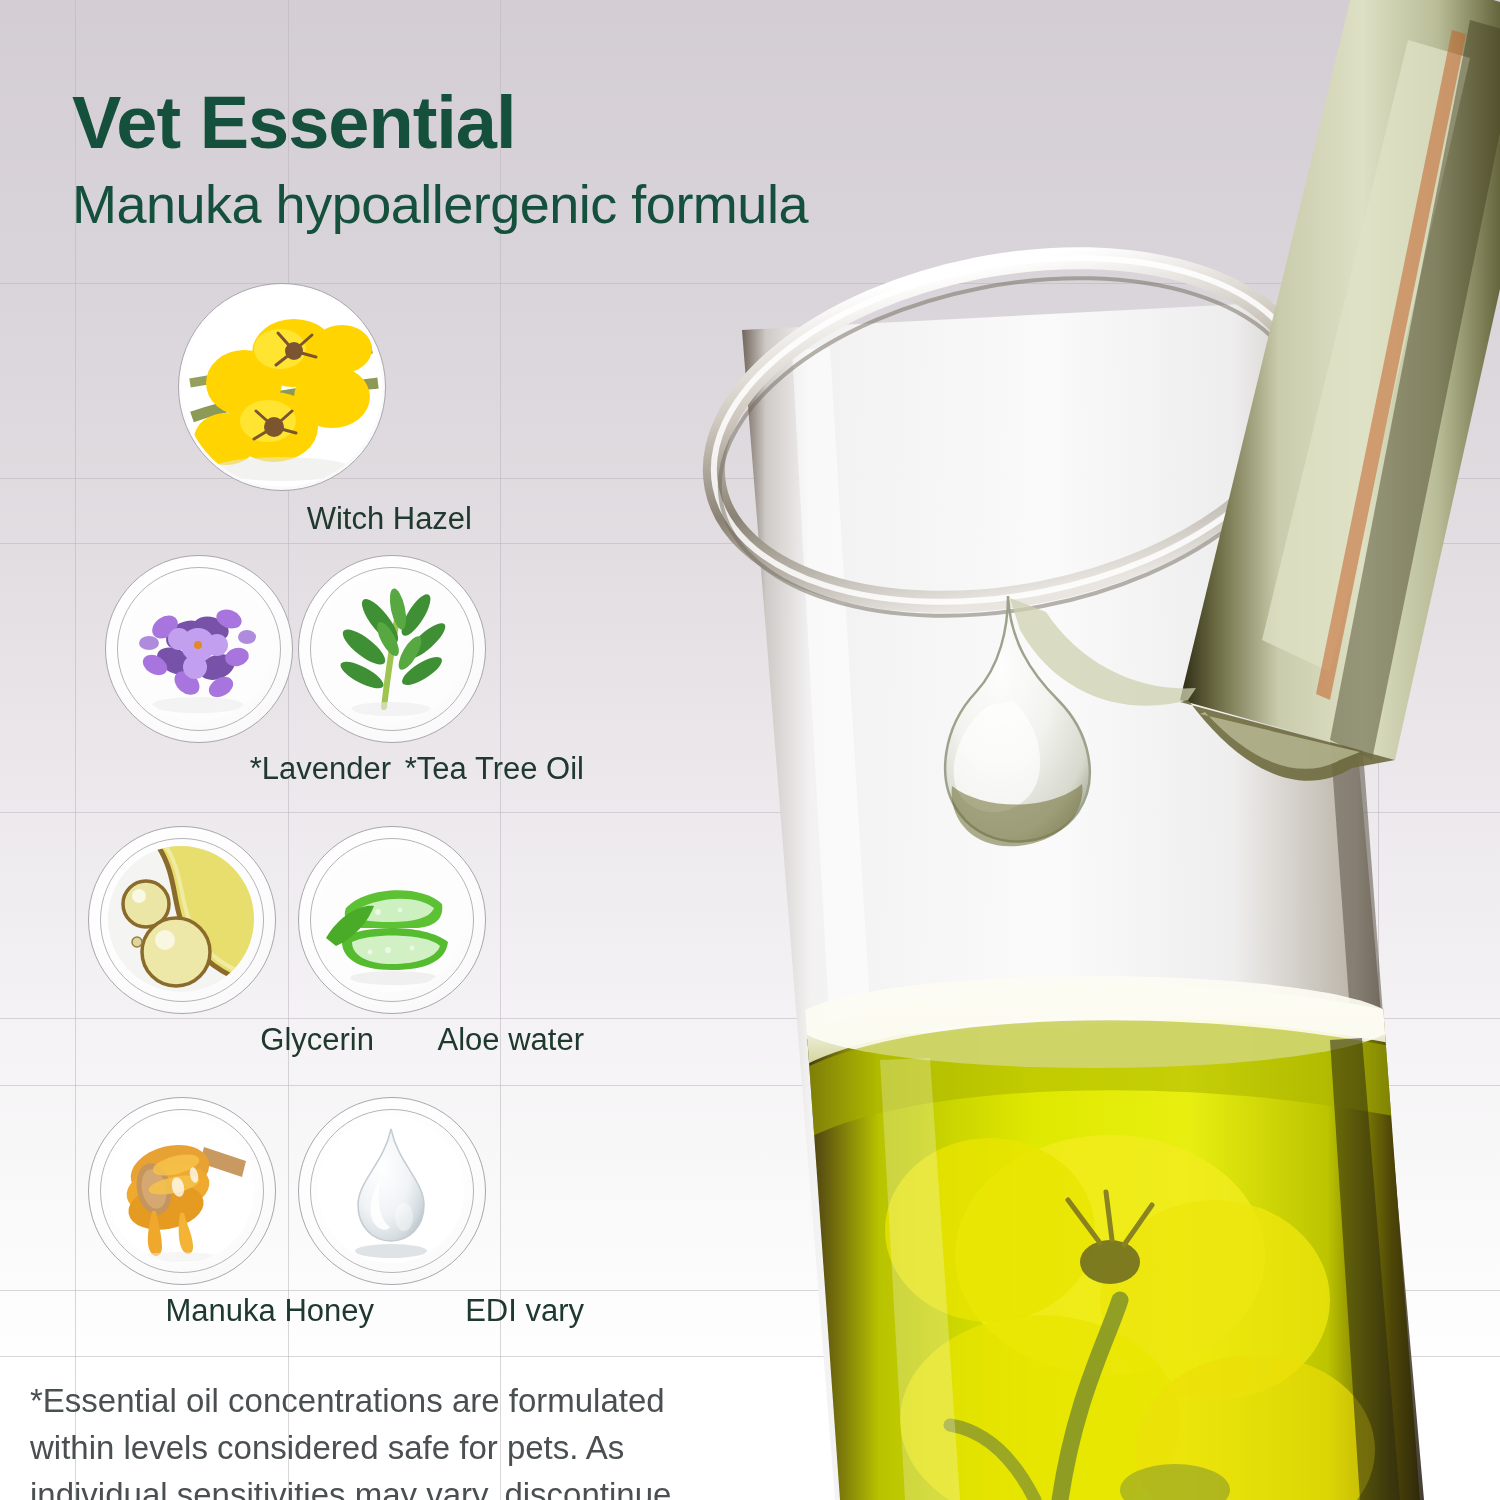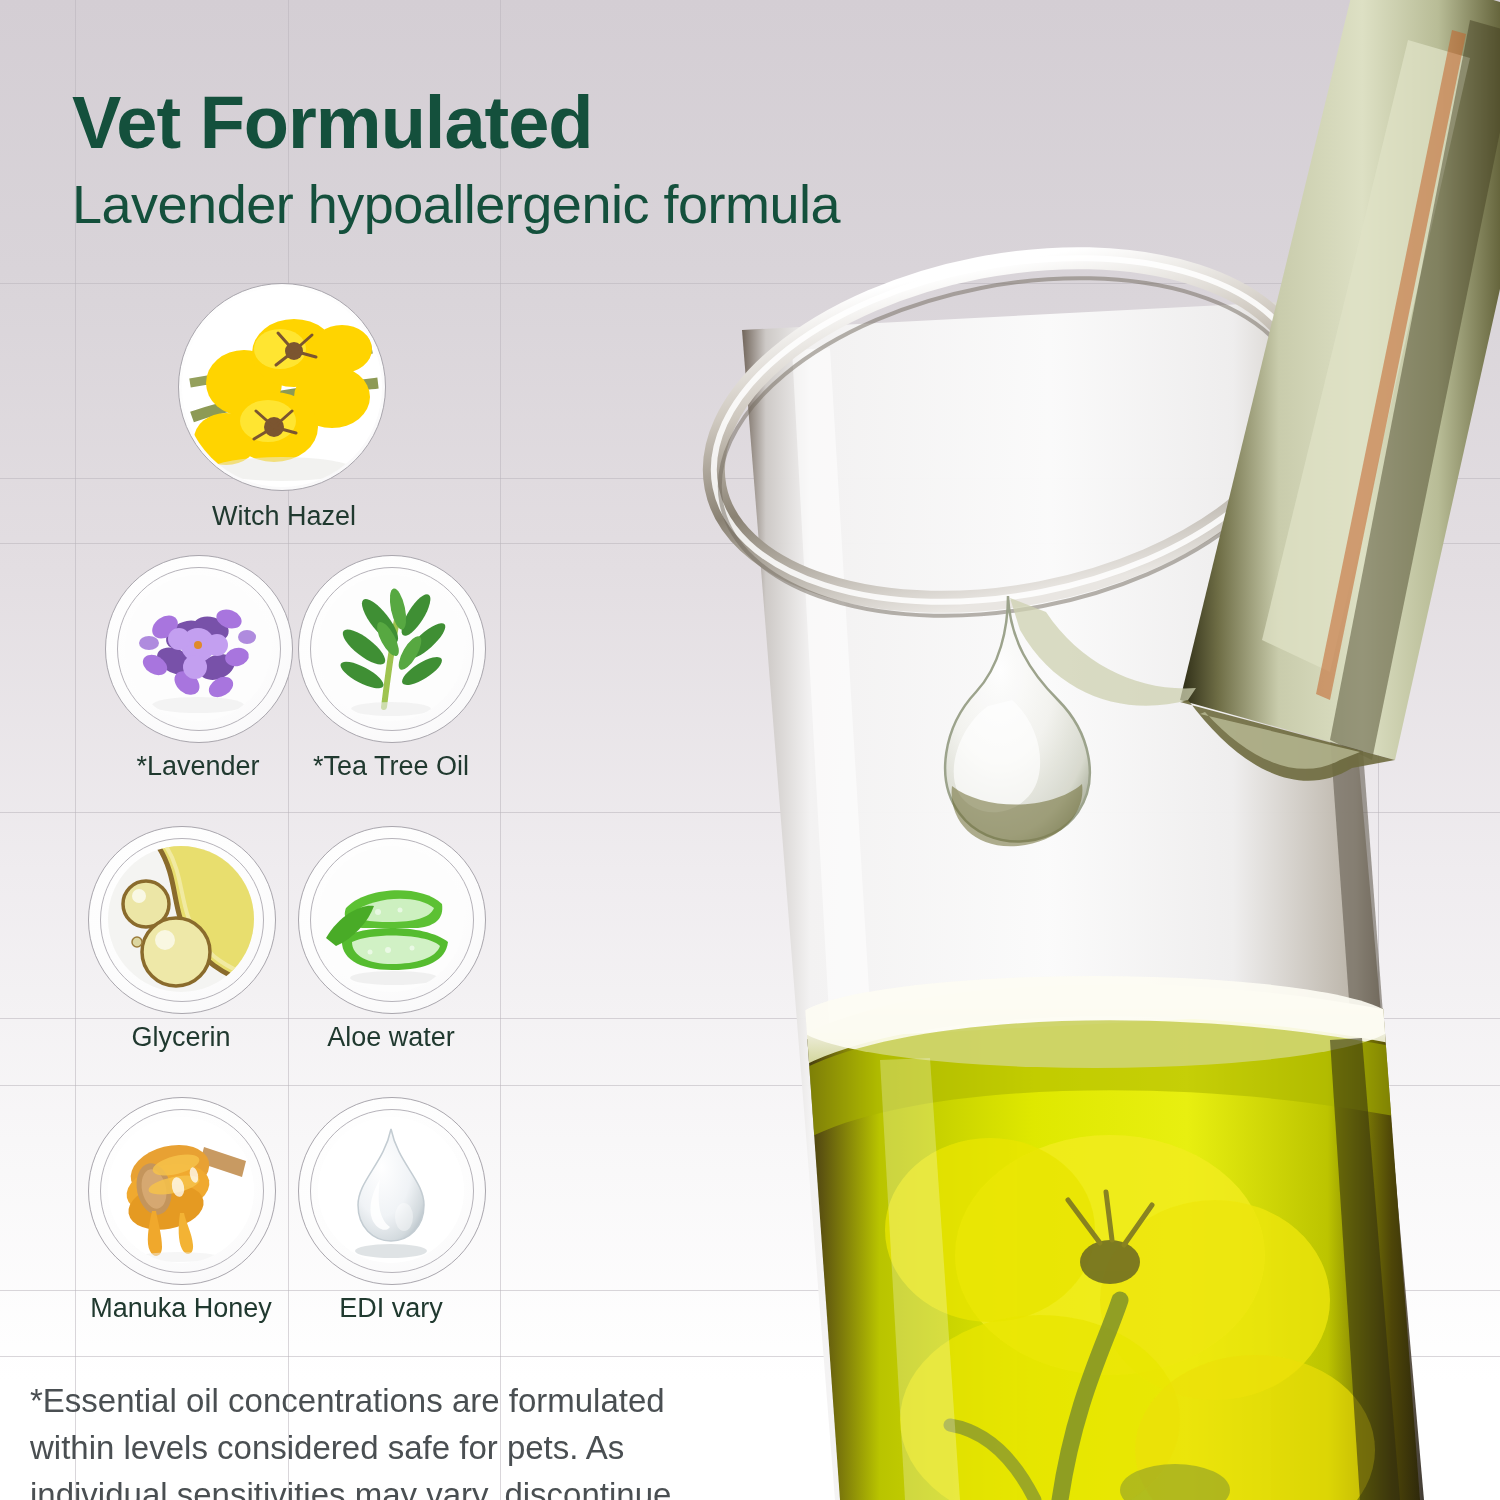--- a/index.html
+++ b/index.html
@@ -22,21 +22,21 @@
   
   .headline{position:absolute;left:72px;top:86px;width:960px;}
   .h1{font-size:74px;font-weight:700;color:#14503c;letter-spacing:-1px;line-height:1;margin:0;}
   .h2{font-size:54px;font-weight:400;color:#14503c;line-height:1.12;margin:14px 0 0 0;letter-spacing:-.5px;}
 
   
   .cell{position:absolute;}
   .circ{position:absolute;border-radius:50%;border:1px solid #a9a6ad;
         background:radial-gradient(circle at 42% 34%,#ffffff 0%,#fdfdfd 55%,#f6f5f7 100%);}
   .circ.inner{border:1px solid #b6b3ba;background:transparent;}
-  .ilabel{position:absolute;text-align:center;color:#20392f;font-size:27px;
+  .ilabel{position:absolute;text-align:right;color:#20392f;font-size:31px;
           font-family:"Liberation Sans","DejaVu Sans",sans-serif;white-space:nowrap;}
 
   .art{position:absolute;border-radius:50%;overflow:hidden;}
 
   
   .foot{position:absolute;left:30px;top:1378px;width:700px;color:#4a4f52;
         font-size:33px;line-height:1.42;}
 </style>
 </head>
 <body>
@@ -179,22 +179,22 @@
 
       <path d="M952 786 C 985 812, 1052 810, 1082 784
                C 1086 812, 1062 842, 1018 846
                C 974 850, 948 820, 952 786 Z" fill="#6d6b33" opacity="0.55"></path>
     </g>
 
     <path d="M1188 700 C 1130 716, 1060 700, 1020 630 L1010 598 L1046 612 C 1082 666, 1140 692, 1196 688 Z" fill="#cdd0b0" opacity="0.75"></path>
   </svg>
 
   <div class="headline">
-    <h1 class="h1">Vet Formulated</h1>
-    <p class="h2">Lavender hypoallergenic formula</p>
+    <h1 class="h1">Vet Essential</h1>
+    <p class="h2">Manuka hypoallergenic formula</p>
   </div>
 
   <div class="cell" style="left:178px;top:283px;width:212px;height:258px;">
     <div class="circ" style="left:0;top:0;width:206px;height:206px;">
       <svg class="art" style="left:3px;top:3px;width:200px;height:200px;" viewBox="0 0 200 200">
         <rect width="200" height="200" fill="#ffffff"></rect>
         <path d="M10 130 C 60 112, 130 104, 196 96" stroke="#8d9a55" stroke-width="11" fill="none"></path>
         <path d="M8 96 C 56 88, 120 76, 190 62" stroke="#94a05c" stroke-width="9" fill="none"></path>
         <g fill="#ffd400">
           <ellipse cx="62" cy="96" rx="38" ry="33"></ellipse>

